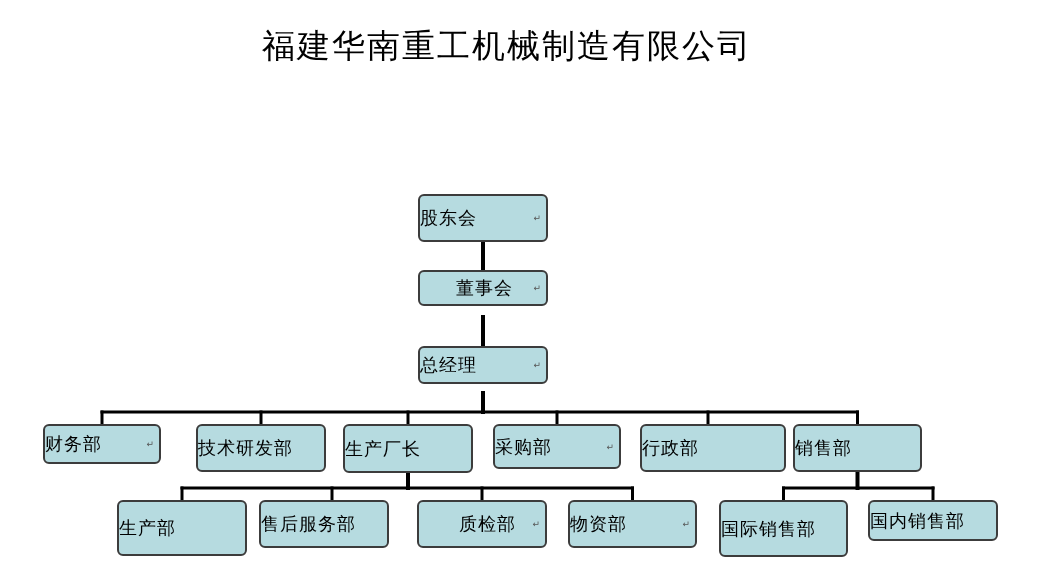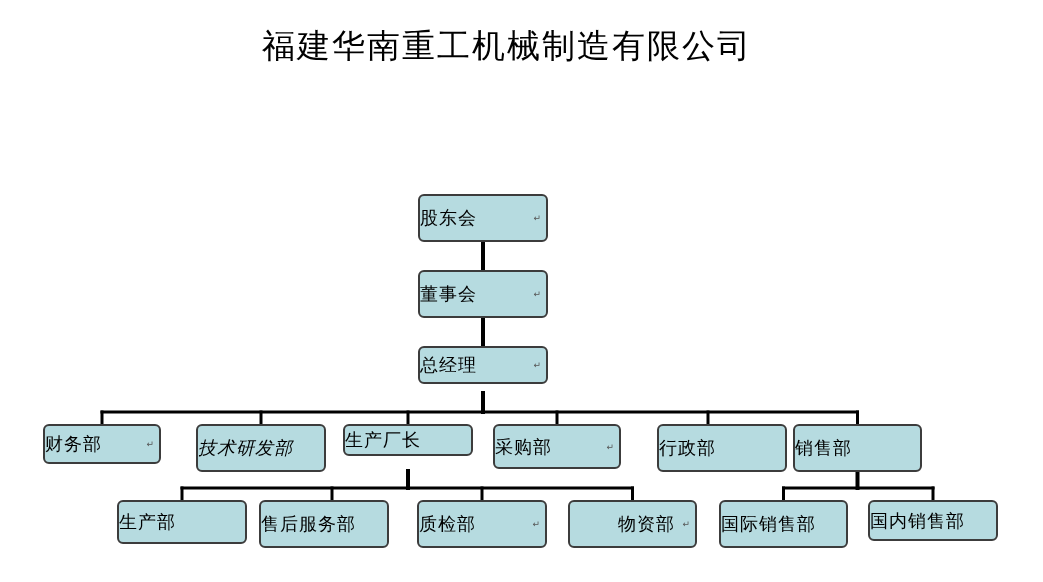--- a/index.html
+++ b/index.html
@@ -87,62 +87,62 @@
       <line x1="857.5" y1="471" x2="857.5" y2="488" stroke="#000000" stroke-width="4" stroke-linecap="square"></line>
       <line x1="783.5" y1="488" x2="933" y2="488" stroke="#000000" stroke-width="3" stroke-linecap="square"></line>
       <line x1="783.5" y1="488" x2="783.5" y2="501" stroke="#000000" stroke-width="3" stroke-linecap="square"></line>
       <line x1="933" y1="488" x2="933" y2="501" stroke="#000000" stroke-width="3" stroke-linecap="square"></line>
     </svg>
   <div id="nodes">
       <div class="node" style="left: 418px; top: 194px; width: 130px; height: 48px;">
         <span>股东会</span>
         <span class="mark">↵</span>
       </div>
-      <div class="node" style="left: 418px; top: 270px; width: 130px; height: 48px;">
+      <div class="node" style="left: 418px; top: 270px; width: 130px; height: 36px; padding-left: 36px;">
         <span>董事会</span>
         <span class="mark">↵</span>
       </div>
       <div class="node" style="left: 418px; top: 346px; width: 130px; height: 38px;">
         <span>总经理</span>
         <span class="mark">↵</span>
       </div>
       <div class="node" style="left: 43px; top: 424px; width: 118px; height: 40px;">
         <span>财务部</span>
         <span class="mark">↵</span>
       </div>
-      <div class="node" style="left: 196px; top: 424px; width: 130px; height: 48px; font-style: italic;">
+      <div class="node" style="left: 196px; top: 424px; width: 130px; height: 48px;">
         <span>技术研发部</span>
       </div>
-      <div class="node" style="left: 343px; top: 424px; width: 130px; height: 32px;">
+      <div class="node" style="left: 343px; top: 424px; width: 130px; height: 49px;">
         <span>生产厂长</span>
       </div>
       <div class="node" style="left: 493px; top: 424px; width: 128px; height: 45px;">
         <span>采购部</span>
         <span class="mark">↵</span>
       </div>
-      <div class="node" style="left: 657px; top: 424px; width: 130px; height: 48px; font-family: Liberation Serif, serif;">
+      <div class="node" style="left: 640px; top: 424px; width: 146px; height: 48px; font-family: Liberation Serif, serif;">
         <span>行政部</span>
       </div>
       <div class="node" style="left: 793px; top: 424px; width: 129px; height: 48px;">
         <span>销售部</span>
       </div>
-      <div class="node" style="left: 117px; top: 500px; width: 130px; height: 44px;">
+      <div class="node" style="left: 117px; top: 500px; width: 130px; height: 56px;">
         <span>生产部</span>
       </div>
       <div class="node" style="left: 259px; top: 500px; width: 130px; height: 48px;">
         <span>售后服务部</span>
       </div>
-      <div class="node" style="left: 417px; top: 500px; width: 130px; height: 48px;">
+      <div class="node" style="left: 417px; top: 500px; width: 130px; height: 48px; padding-left: 40px;">
         <span>质检部</span>
         <span class="mark">↵</span>
       </div>
-      <div class="node" style="left: 568px; top: 500px; width: 129px; height: 48px; padding-left: 48px;">
+      <div class="node" style="left: 568px; top: 500px; width: 129px; height: 48px;">
         <span>物资部</span>
         <span class="mark">↵</span>
       </div>
-      <div class="node" style="left: 719px; top: 500px; width: 129px; height: 48px;">
+      <div class="node" style="left: 719px; top: 500px; width: 129px; height: 57px;">
         <span>国际销售部</span>
       </div>
       <div class="node" style="left: 868px; top: 500px; width: 130px; height: 41px;">
         <span>国内销售部</span>
       </div>
     </div>
 </div>
 
 </body></html>

